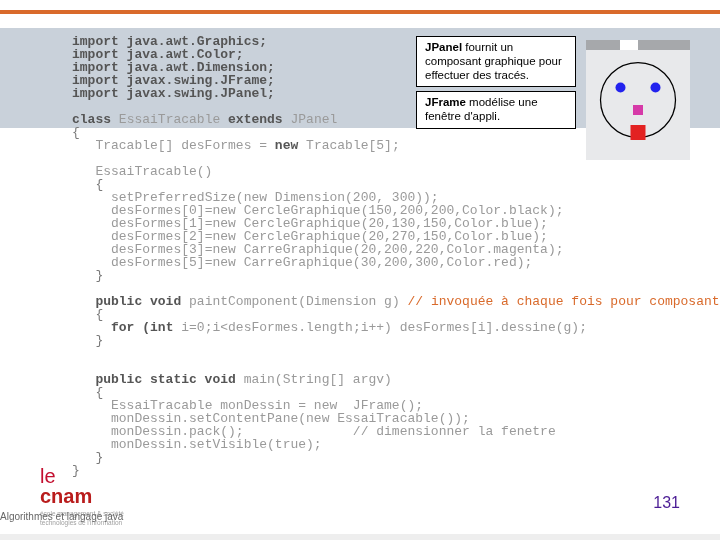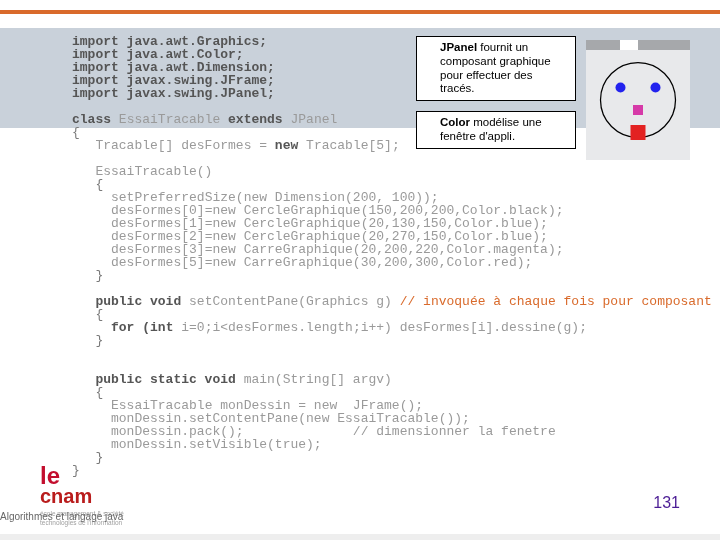--- a/index.html
+++ b/index.html
@@ -51,22 +51,22 @@
     left: 416px;
     top: 36px;
     width: 160px;
     z-index: 3;
     font-size: 11.5px;
     font-family: Arial, Helvetica, sans-serif;
   }
   .callouts .box {
     background: #fff;
     border: 1px solid #000;
-    padding: 4px 23px;
-    margin-bottom: 10px;
+    padding: 4px 8px;
+    margin-bottom: 4px;
     line-height: 1.2;
   }
   .demo {
     position: absolute;
     right: 30px;
     top: 40px;
     width: 104px;
     height: 120px;
     z-index: 3;
   }
@@ -80,21 +80,21 @@
   }
   .demo .circle-line { fill:none; stroke-width:2.5px; }
 
   .logo {
     position: absolute;
     left: 40px;
     bottom: 14px;
     font-size: 10px;
     color: #c30e2e;
   }
-  .logo .le   { font-size: 24px; font-weight: 700; color:#c30e2e; display:block; line-height:18px;}
+  .logo .le   { font-size: 20px; font-weight: 400; color:#c30e2e; display:block; line-height:18px;}
   .logo .cnam { font-size: 20px; font-weight: 600; color:#b91c1c; display:inline;}
   .logo .sub  { font-size: 6.5px; color: #a0a0a0; display:block; line-height:7px; margin-top:2px;}
 
   .footer {
     position: absolute;
     left: 0;
     bottom: 18px;
     width: 720px;
     text-align: left;
     font-size: 10px;
@@ -125,49 +125,49 @@
 <span class="kw">import java.awt.Dimension;</span>
 <span class="kw">import javax.swing.JFrame;</span>
 <span class="kw">import javax.swing.JPanel;</span>
 
 <span class="kw">class</span> <span class="dim">EssaiTracable</span> <span class="kw">extends</span> <span class="dim">JPanel</span>
 {
    <span class="dim">Tracable[] desFormes =</span> <span class="kw">new</span> <span class="dim">Tracable[5];</span>
 
    <span class="dim">EssaiTracable()</span>
    {
-     <span class="dim">setPreferredSize(new Dimension(200, 100));</span>
+     <span class="dim">setPreferredSize(new Dimension(200, 300));</span>
      <span class="dim">desFormes[0]=new CercleGraphique(150,200,200,Color.black);</span>
      <span class="dim">desFormes[1]=new CercleGraphique(20,130,150,Color.blue);</span>
      <span class="dim">desFormes[2]=new CercleGraphique(20,270,150,Color.blue);</span>
      <span class="dim">desFormes[3]=new CarreGraphique(20,200,220,Color.magenta);</span>
      <span class="dim">desFormes[5]=new CarreGraphique(30,200,300,Color.red);</span>
    }
 
-   <span class="kw">public void</span> <span class="dim">setContentPane(Graphics g)</span> <span class="cm">// invoquée à chaque fois pour composant</span>
+   <span class="kw">public void</span> <span class="dim">paintComponent(Dimension g)</span> <span class="cm">// invoquée à chaque fois pour composant</span>
    {
      <span class="kw">for</span> <span class="kw">(int</span> <span class="dim">i=0;i&lt;desFormes.length;i++) desFormes[i].dessine(g);</span>
    }
 
 
    <span class="kw">public static void</span> <span class="dim">main(String[] argv)</span>
    {
      <span class="dim">EssaiTracable monDessin = new  JFrame();</span>
      <span class="dim">monDessin.setContentPane(new EssaiTracable());</span>
      <span class="dim">monDessin.pack();              // dimensionner la fenetre</span>
      <span class="dim">monDessin.setVisible(true);</span>
    }
 }</div>
 
   <div class="callouts">
     <div class="box">
       <b>JPanel</b><span> fournit un composant graphique pour effectuer des tracés.</span>
     </div>
     <div class="box">
-      <b>Color</b><span> modélise une fenêtre d'appli.</span>
+      <b>JFrame</b><span> modélise une fenêtre d'appli.</span>
     </div>
   </div>
 
   <div class="demo">
     <div class="titlebar"></div>
     <div class="panel">
       <svg viewBox="0 0 200 220" width="104" height="110">
 
         <circle cx="100" cy="100" r="75" class="circle-line" stroke="#000"></circle>
 

